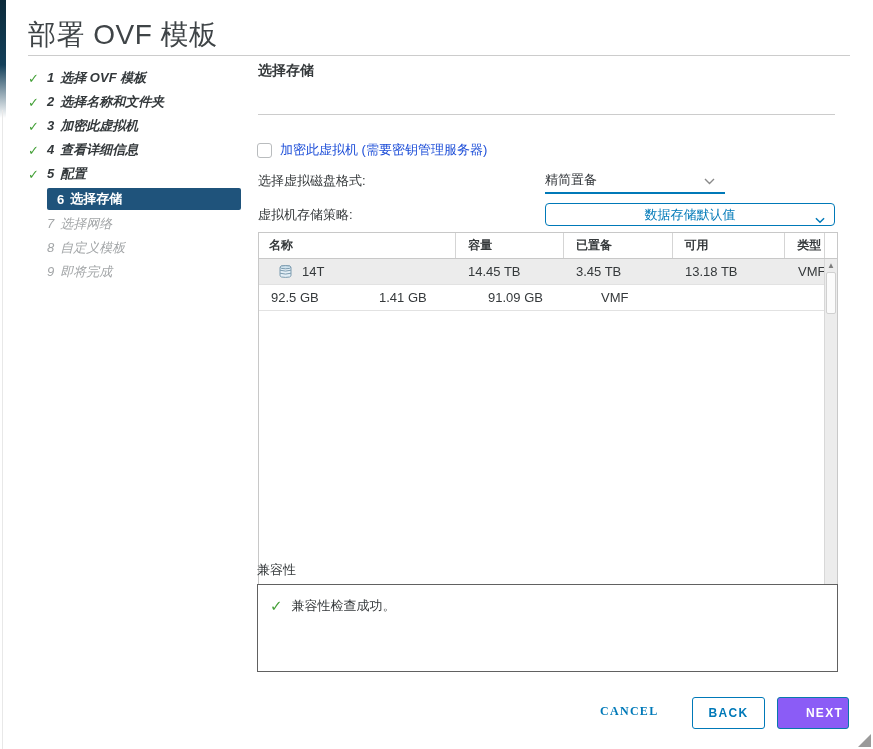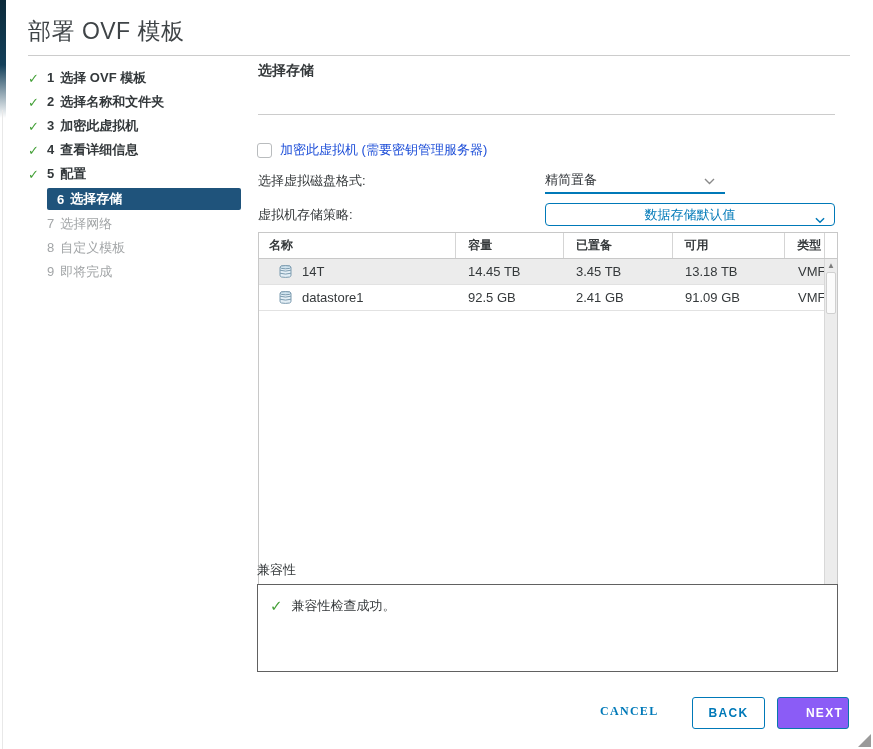--- a/index.html
+++ b/index.html
@@ -6,28 +6,28 @@
   html,body { width:873px; height:749px; background:#fff; overflow:hidden; }
   body { font-family:"Liberation Sans","DejaVu Sans",sans-serif; color:#35393b; position:relative; }
 
   .dialog { position:absolute; inset:0; background:#fff; }
 
   
   .corner-strip { position:absolute; left:0; top:0; width:6px; height:118px;
     background:linear-gradient(180deg,#0b2a3a 0%,#14405a 55%,rgba(20,64,90,0) 100%); }
   .edge-line { position:absolute; left:2px; top:110px; bottom:0; width:1px; background:#e8e8e8; }
 
-  .title { position:absolute; left:28px; top:16px; font-size:23px; font-weight:300; color:#3f4447; letter-spacing:.5px; }
+  .title { position:absolute; left:28px; top:16px; font-size:28px; font-weight:300; color:#3f4447; letter-spacing:.5px; }
   .title-divider { position:absolute; left:28px; top:55px; width:822px; height:1px; background:#cccccc; }
 
   
   .steps { position:absolute; left:28px; top:66px; width:213px; }
   .step-row { height:24px; display:flex; align-items:center; font-size:13px; }
   .step-check { width:19px; font-size:13px; font-weight:bold; color:#44a038; flex:0 0 19px; }
-  .step-text { font-weight:bold; color:#33383b; white-space:nowrap; }
+  .step-text { font-weight:bold; color:#33383b; white-space:nowrap;font-style:italic; }
   .step-num { margin-right:6px; }
   .step-row.future .step-text { font-weight:normal; color:#a2a5a7; }
   .step-row.active { height:26px; }
   .step-pill { margin-left:19px; flex:1; background:#1f537b; color:#fff; border-radius:2px;
     height:22px; display:flex; align-items:center; padding-left:10px; font-weight:bold; font-size:13px; white-space:nowrap; }
   .step-pill .step-num { margin-right:6px; }
 
   
   .heading   { position:absolute; left:258px; top:62px;  font-size:14px; font-weight:bold; }
   .subtitle  { position:absolute; left:258px; top:85px;  font-size:13px; }
@@ -214,32 +214,22 @@
         </span>
         <span>14T</span>
       </div>
       <div class="td c-cap">14.45 TB</div>
       <div class="td c-prov">3.45 TB</div>
       <div class="td c-free">13.18 TB</div>
       <div class="td c-type">VMFS</div>
     </div>
 
     <div class="trow">
-      <div class="td c-name">
-        <span class="ds-icon">
-          <svg width="15" height="15" viewBox="0 0 15 15">
-            <path d="M2 3.2 Q2 1.6 7.5 1.6 Q13 1.6 13 3.2 L13 11.8 Q13 13.4 7.5 13.4 Q2 13.4 2 11.8 Z" fill="#e4eff6" stroke="#7d9cb0" stroke-width="1"></path>
-            <ellipse cx="7.5" cy="3.2" rx="5.5" ry="1.6" fill="#cfe3ee" stroke="#7d9cb0" stroke-width="1"></ellipse>
-            <path d="M2 6.2 Q7.5 8 13 6.2 M2 9.2 Q7.5 11 13 9.2" fill="none" stroke="#7d9cb0" stroke-width="1"></path>
-          </svg>
-        </span>
-        <span>datastore1</span>
-      </div>
       <div class="td c-cap">92.5 GB</div>
-      <div class="td c-prov">2.41 GB</div>
+      <div class="td c-prov">1.41 GB</div>
       <div class="td c-free">91.09 GB</div>
       <div class="td c-type">VMFS</div>
     </div>
 
     <div class="vscroll">
       <div class="arr up">▲</div>
       <div class="vthumb"></div>
     </div>
 
     <div class="hscroll">

